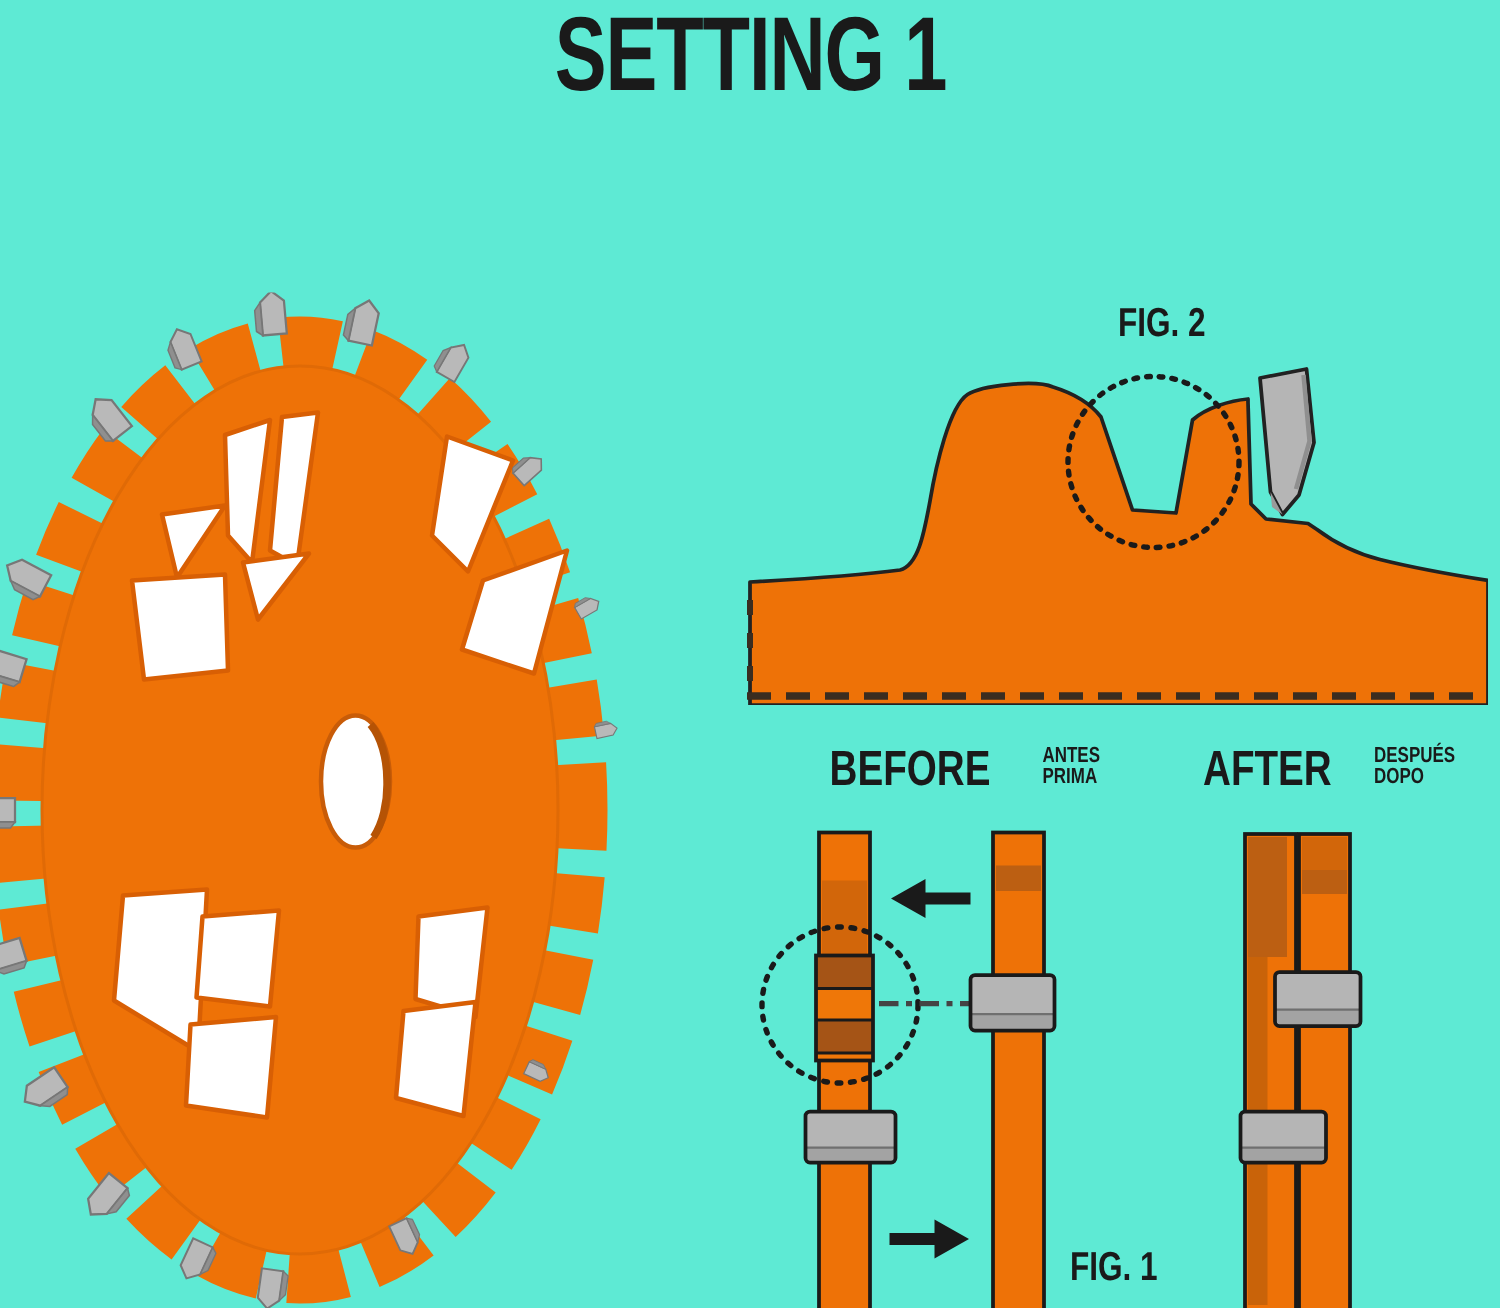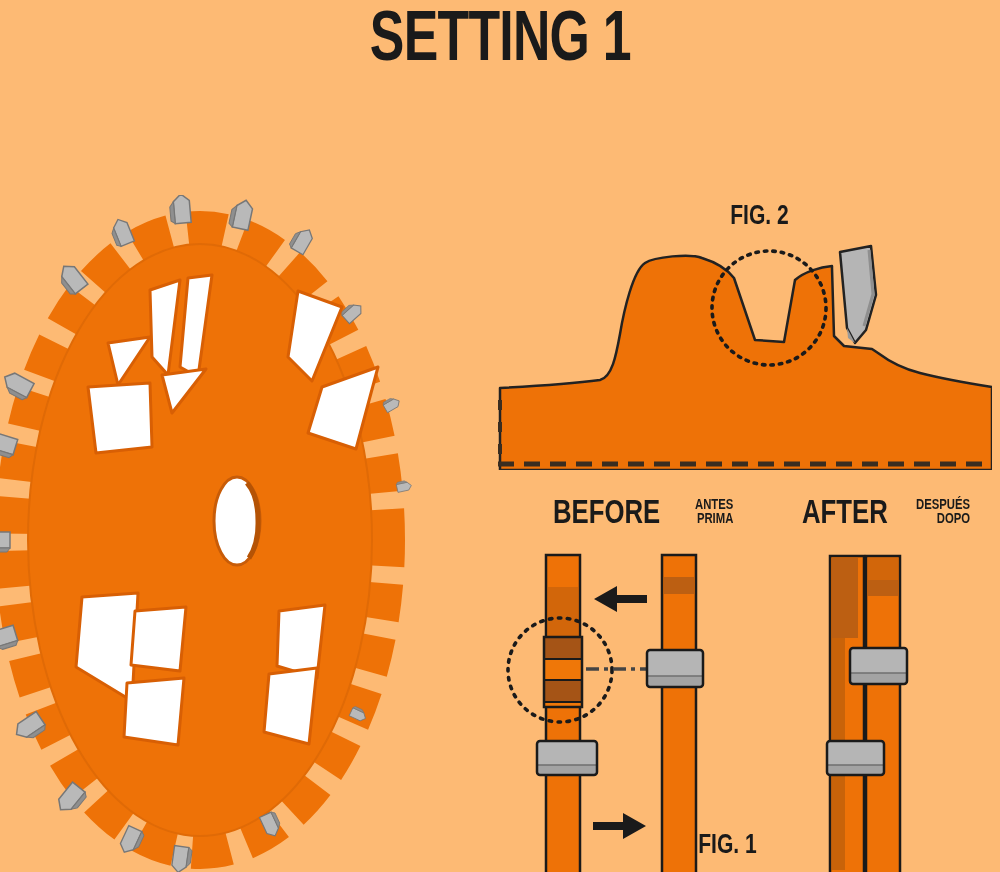--- a/index.html
+++ b/index.html
@@ -1,37 +1,37 @@
 <!DOCTYPE html>
 <html><head>
 <meta charset="utf-8">
 <style>
   html,body{margin:0;padding:0;background:#fff;}
   .stage{
-    position:relative;width:1000px;height:872px;background:#fdba74;
+    position:relative;width:1000px;height:872px;background:#5eead4;
     overflow:hidden;font-family:"Liberation Sans",sans-serif;color:#1a1a1a;
   }
   
   .title{
     position:absolute;left:0;top:-4px;width:1000px;margin:0;text-align:center;
     font-size:70px;font-weight:700;letter-spacing:-1px;
   }
   .title .cond{display:inline-block;transform:scaleX(0.74);transform-origin:center;}
   
   .cond{display:inline-block;transform:scaleX(0.78);transform-origin:left center;white-space:nowrap;}
   
   .figlabel{
-    position:absolute;width:90px;text-align:left;
+    position:absolute;width:90px;text-align:right;
     font-size:27px;font-weight:700;
   }
   .figlabel .cond{transform-origin:center;}
   #fig2-label{left:722px;top:200px;}
   #fig1-label{left:690px;top:829px;}
   
-  .steplabel{position:absolute;display:flex;align-items:flex-start;text-align:right;}
+  .steplabel{position:absolute;display:flex;align-items:flex-start;}
   .steplabel .big{font-size:33px;font-weight:700;line-height:0.9;}
   .steplabel .subs{
     display:flex;flex-direction:column;margin-left:4px;margin-top:1px;
     font-size:14.5px;font-weight:700;line-height:0.95;
   }
   #before-label{left:553px;top:497px;}
   #after-label{left:802px;top:497px;}
   
   .side-out{
     position:absolute;left:57px;top:506px;width:130px;height:30px;

